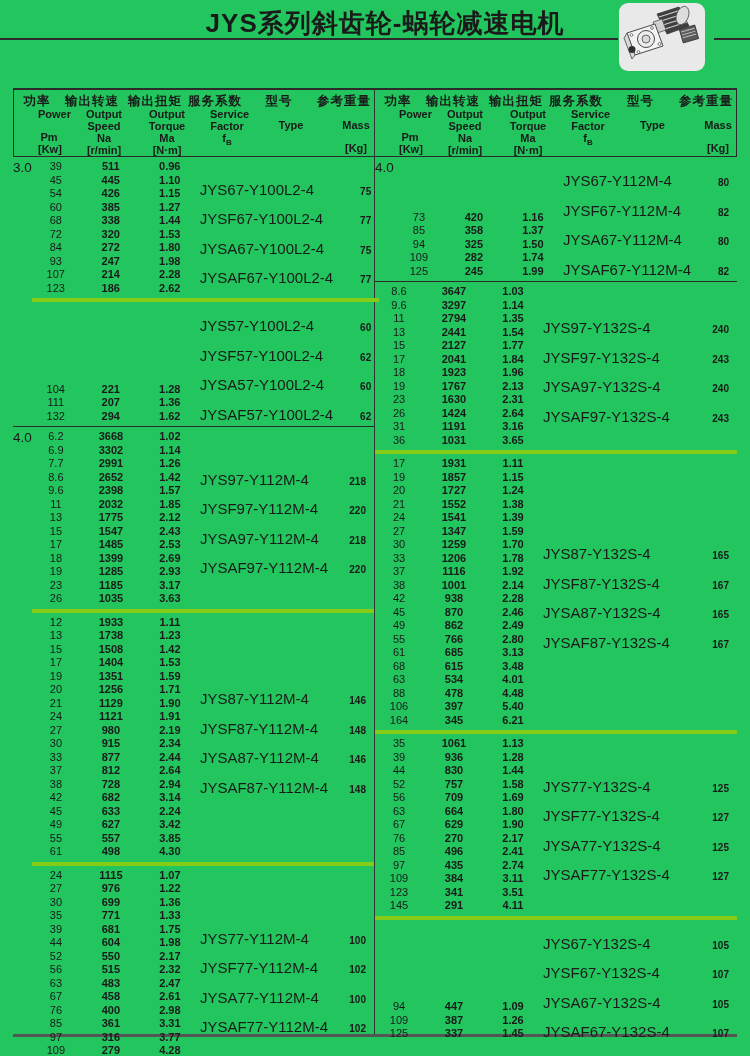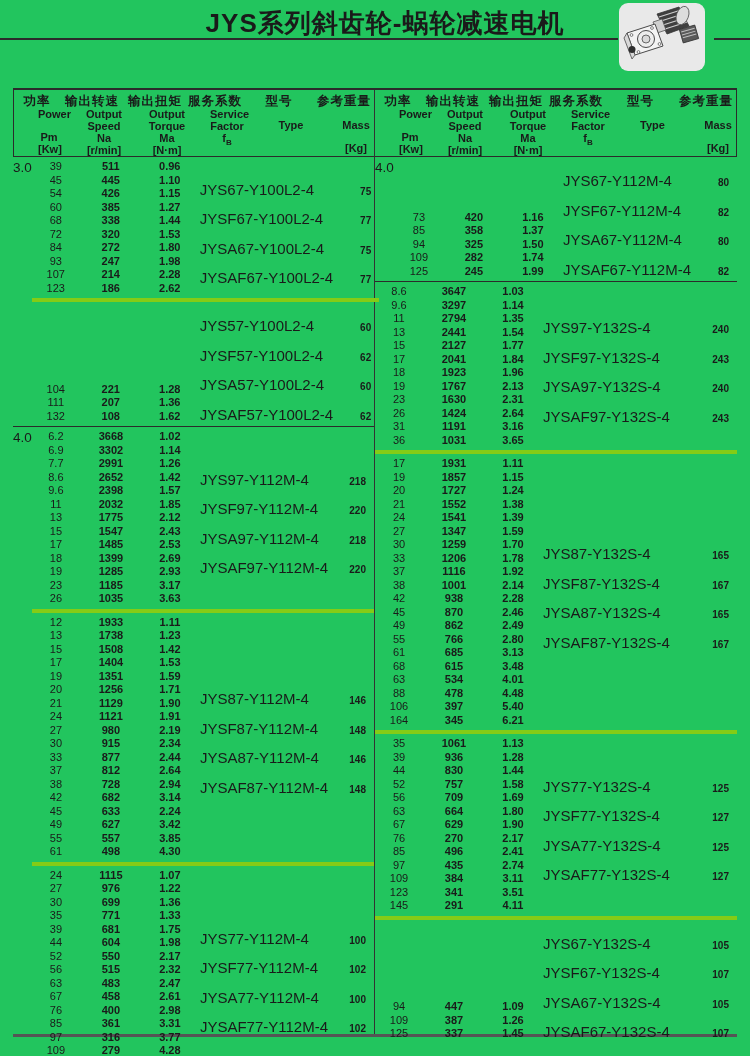--- a/index.html
+++ b/index.html
@@ -223,21 +223,21 @@
                     <span class="c-torque">221</span>
                     <span class="c-factor">1.28</span>
                   </div>
                   <div class="row">
                     <span class="c-speed">111</span>
                     <span class="c-torque">207</span>
                     <span class="c-factor">1.36</span>
                   </div>
                   <div class="row">
                     <span class="c-speed">132</span>
-                    <span class="c-torque">108</span>
+                    <span class="c-torque">294</span>
                     <span class="c-factor">1.62</span>
                   </div>
                 </div>
                 <div class="types">
                   <div class="type-row">
                     <span class="t-name">JYS57-Y100L2-4</span>
                     <span class="t-mass">60</span>
                   </div>
                   <div class="type-row">
                     <span class="t-name">JYSF57-Y100L2-4</span>

